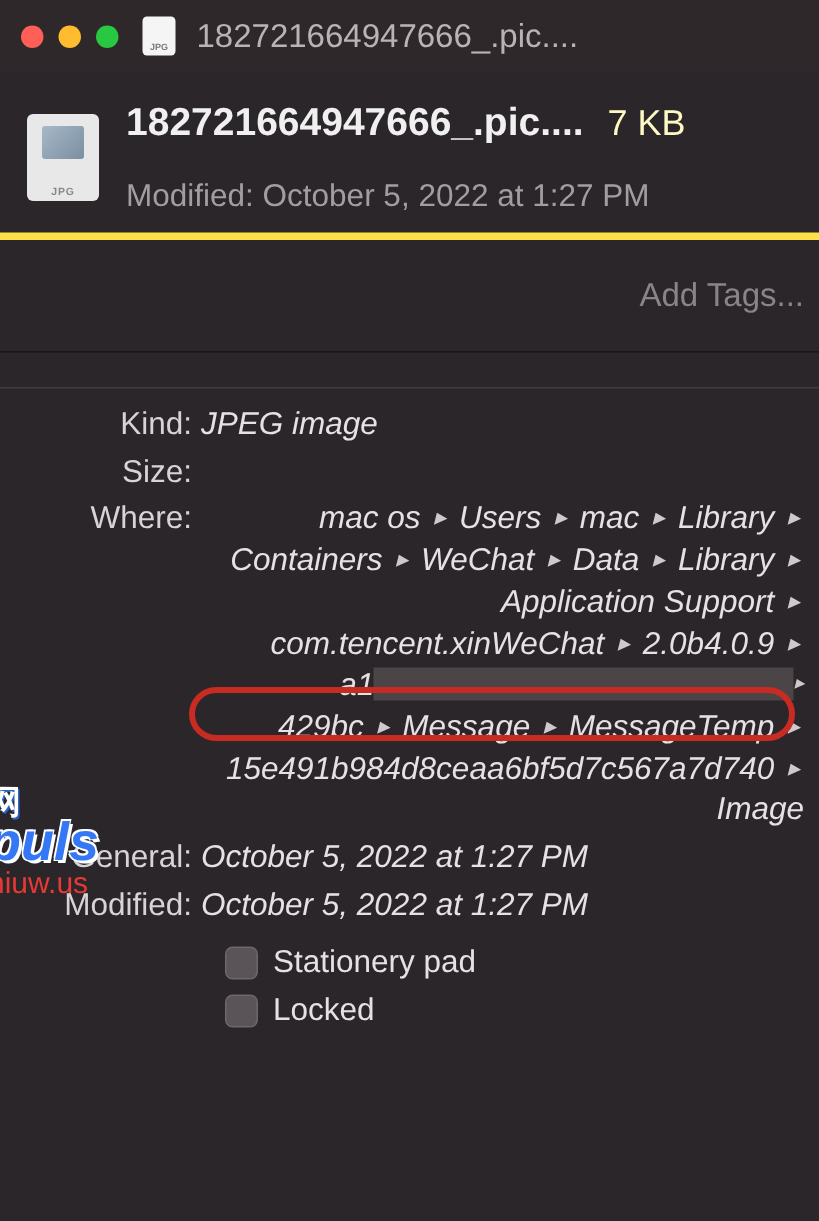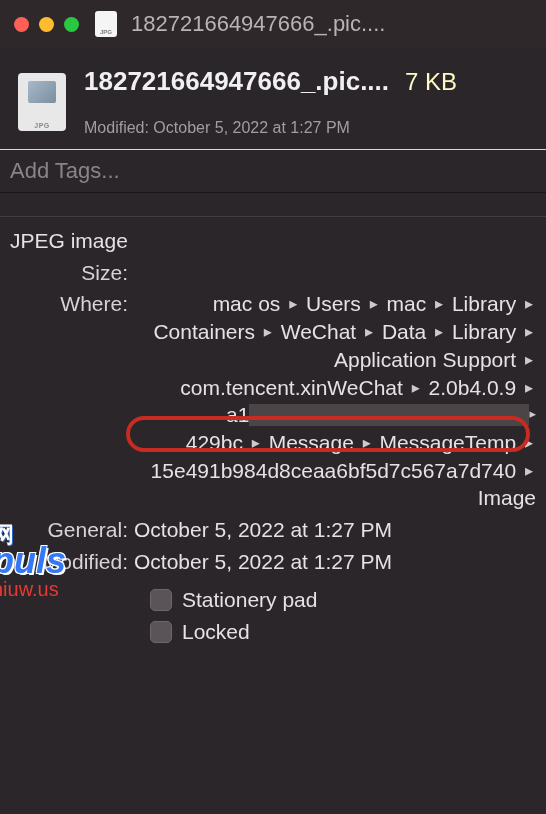--- a/index.html
+++ b/index.html
@@ -78,31 +78,32 @@
       font-size: 26px;
       font-weight: 700;
       color: #f0f0f0;
       overflow: hidden;
     }
     .file-size {
       font-size: 24px;
       color: #fef9c3;
     }
     .modified-line {
-      font-size: 16px;
+      font-size: 21px;
       color: #a39da1;
       margin-top: 22px;
     }
 
     .tags-field {
-      padding: 8px 10px;
+      padding: 24px 10px;
       font-size: 22px;
       color: #8a8488;
-      border-top: 1px solid #fde047;
+      border-top: 5px solid #fde047;
       border-bottom: 1px solid #1a1719;
+      text-align: right;
     }
 
     .spacer-line {
       height: 24px;
       border-bottom: 1px solid #423d40;
       margin-bottom: 10px;
     }
 
     .section {
       padding: 0 10px;
@@ -131,20 +132,21 @@
     .kv .label {
       width: 124px;
       text-align: right;
       color: #d8d3d6;
       padding-right: 6px;
     }
     .kv .value {
       flex: 1;
       color: #e6e1e4;
       word-wrap: break-word;
+      font-style: italic;
     }
     .triangle { color: #cfc9cd; padding: 0 3px; font-size: 16px; position: relative; top: -2px;}
 
     .where-value { position: relative; text-align: right; }
     .red-annot {
       position: absolute;
       left: -8px;
       top: 126px;
       width: 404px;
       height: 36px;
@@ -234,20 +236,21 @@
 
 <div class="tags-field">
   <span>Add Tags...</span>
 </div>
 
 <div class="spacer-line"></div>
 
 <div class="section">
 
   <div class="kv">
+    <div class="label">Kind:</div>
     <div class="value">JPEG image</div>
   </div>
   <div class="kv">
     <div class="label">Size:</div>
   </div>
   <div class="kv">
     <div class="label">Where:</div>
     <div class="value where-value">
       <span id="where-path">mac os <span class="triangle">▸</span> Users <span class="triangle">▸</span> mac <span class="triangle">▸</span> Library <span class="triangle">▸</span> Containers <span class="triangle">▸</span> WeChat <span class="triangle">▸</span> Data <span class="triangle">▸</span> Library <span class="triangle">▸</span> Application Support <span class="triangle">▸</span> com.tencent.xinWeChat <span class="triangle">▸</span> 2.0b4.0.9 <span class="triangle">▸</span><br>a1<span class="redact"></span><span class="tri-end">▸</span><br>429bc <span class="triangle">▸</span> Message <span class="triangle">▸</span> MessageTemp <span class="triangle">▸</span><br>15e491b984d8ceaa6bf5d7c567a7d740 <span class="triangle">▸</span> Image</span>
       <div class="red-annot"></div>

